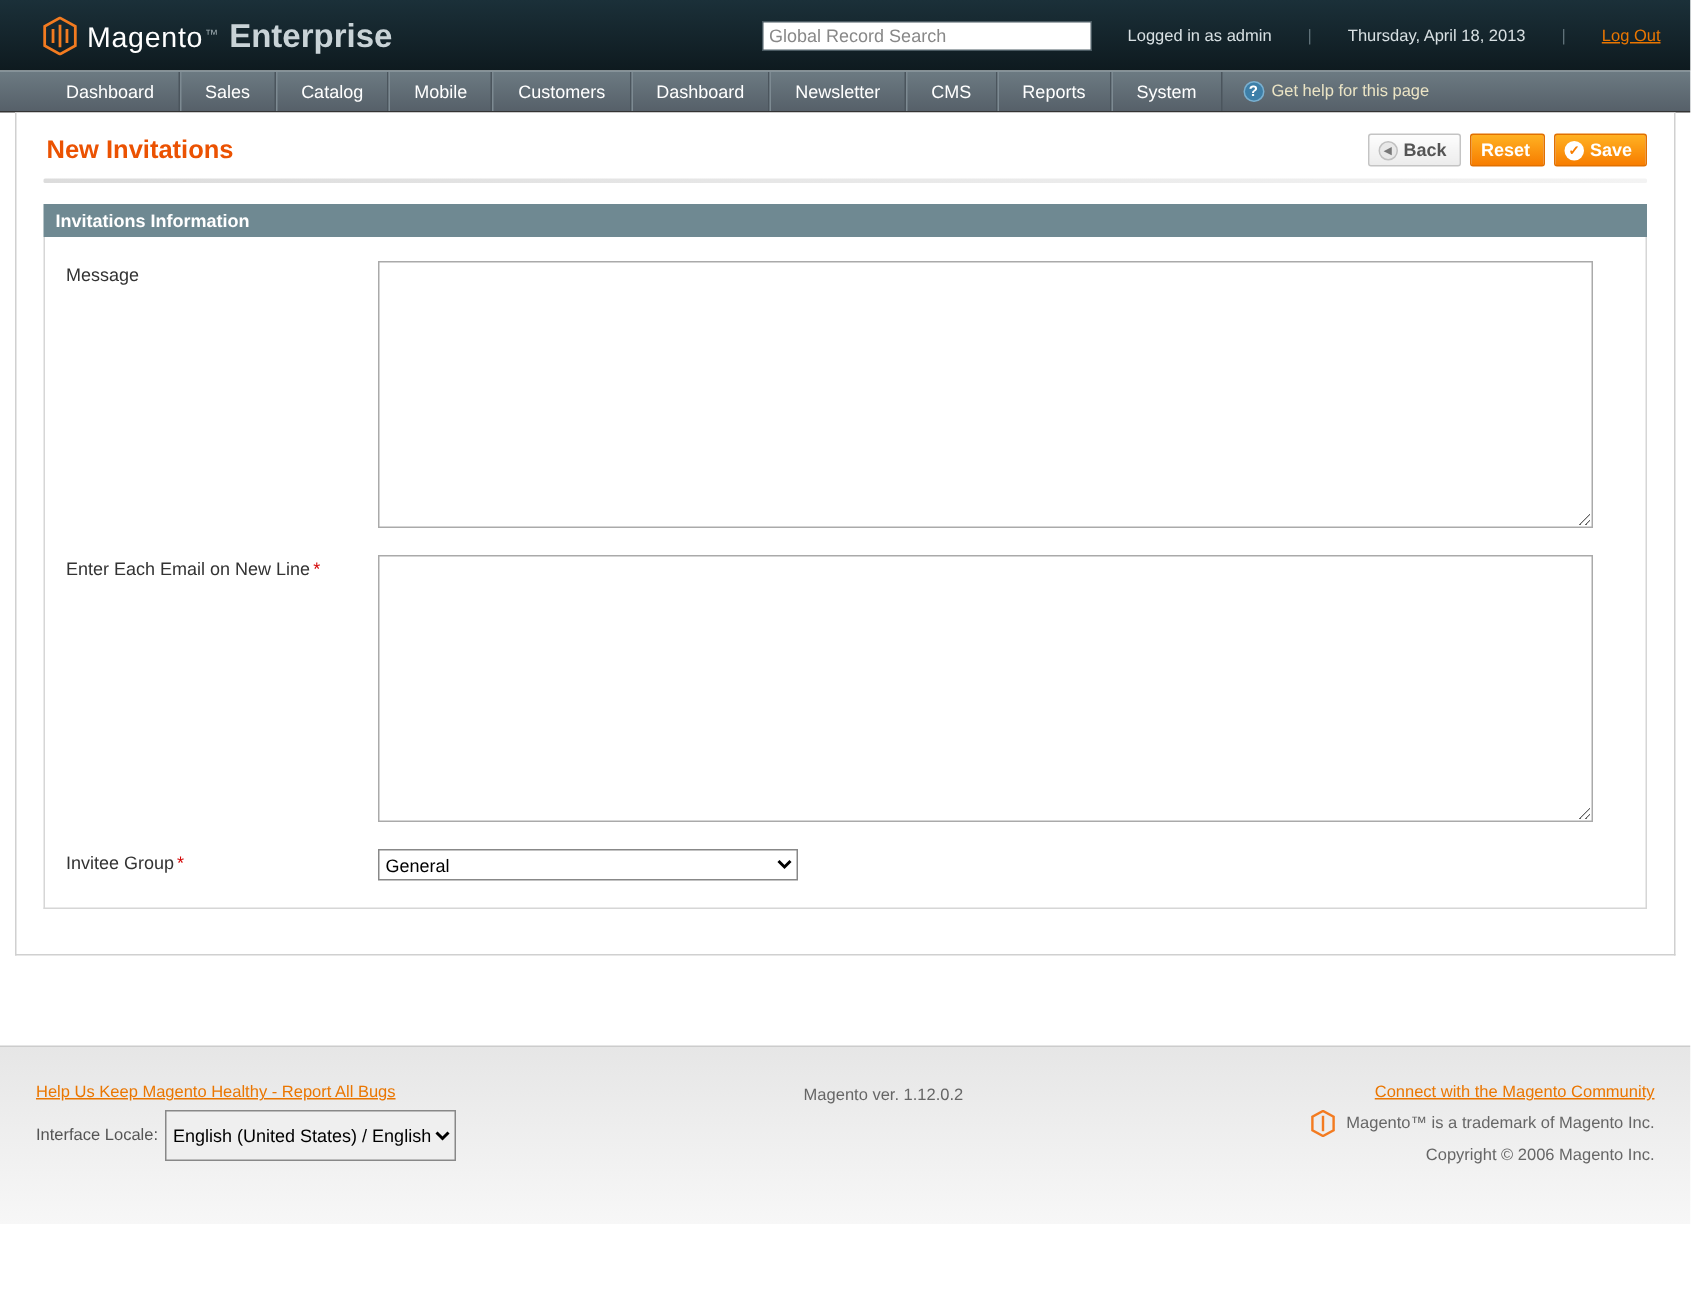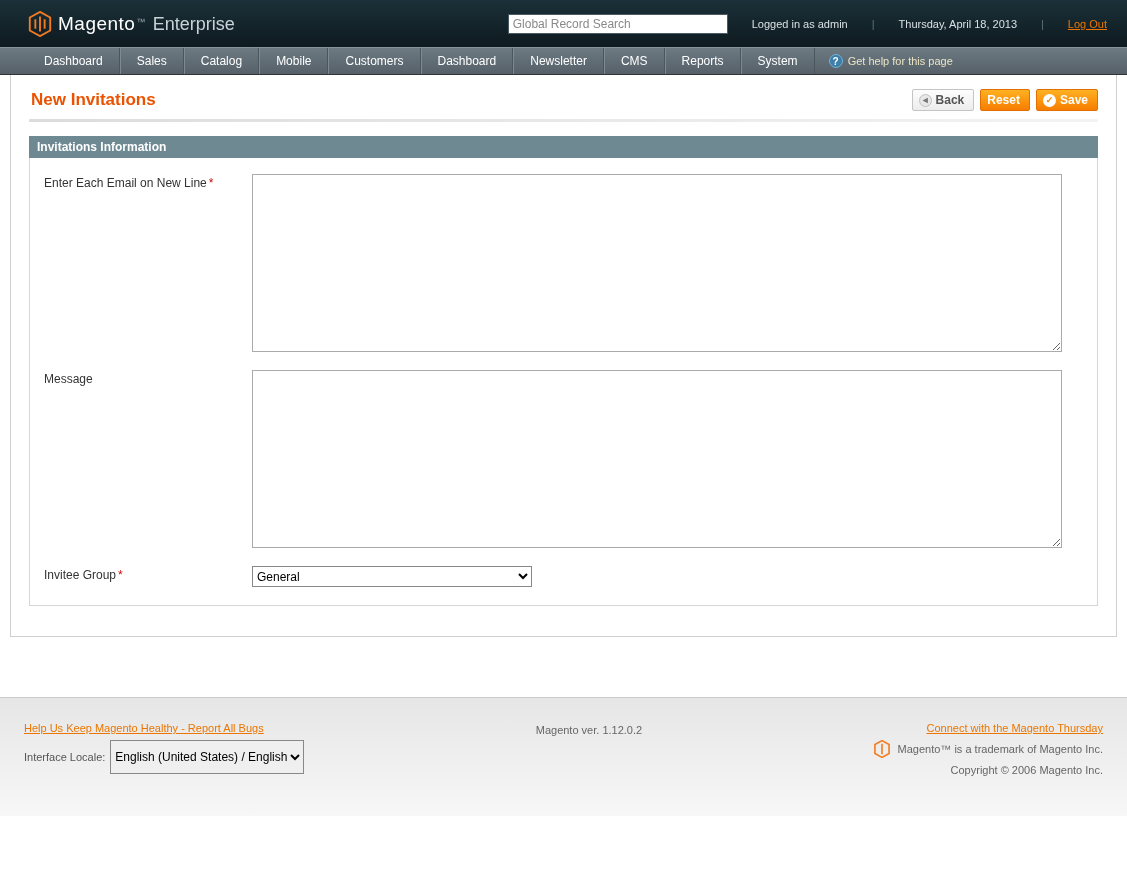--- a/index.html
+++ b/index.html
@@ -5,21 +5,21 @@
 * { box-sizing: border-box; margin: 0; padding: 0; }
 body { font-family: Arial, Helvetica, sans-serif; font-size: 12px; background: #fff; color: #333; }
 a { color: #ea7601; text-decoration: underline; cursor: pointer; }
 
 
 .header { background: linear-gradient(#1b3039, #0e1a1f); color: #fff; height: 47px; display: flex; align-items: center; padding: 0 20px 0 28px; }
 .logo { display: flex; align-items: center; gap: 6px; }
 .logo-icon { width: 24px; height: 26px; }
 .logo-text { font-size: 19px; color: #fff; font-weight: normal; letter-spacing: 0.5px; }
 .logo-sup { font-size: 9px; color: #9aa7ad; vertical-align: super; margin-left:1px;}
-.logo-sub { font-size: 18px; color: #c9d3d7; font-weight: normal; margin-left: 4px; }
+.logo-sub { font-size: 22px; color: #c9d3d7; font-weight: bold; margin-left: 4px; }
 .header-right { margin-left: auto; display: flex; align-items: center; gap: 24px; font-size: 11px; color: #d8e0e3; }
 .search-box { width: 220px; height: 20px; font-size: 12px; padding: 1px 4px; background:#fff; color:#888; border:1px solid #4a5a62;}
 .sep { color: #5f7179; }
 
 
 .nav { background: linear-gradient(#6c7a82, #566069); height: 28px; display: flex; align-items: stretch; padding-left: 28px; border-top:1px solid #86939a; border-bottom:1px solid #333;}
 .nav-item { color: #fff; font-size: 12px; padding: 0 16px; display:flex; align-items:center; text-decoration: none; border-right: 1px solid #4b555d; border-left:1px solid #7d8a92; cursor:pointer;}
 .nav-item:first-child { border-left:none;}
 .help-link { margin-left: 14px; display:flex; align-items:center; color:#ebe4c5; font-size:11px; text-decoration:none; gap:5px; cursor:pointer;}
 .help-icon { width:14px; height:14px; border-radius:50%; background:#3d7fa8; color:#fff; font-size:10px; font-weight:bold; display:flex; align-items:center; justify-content:center; border:1px solid #7ab0d0;}
@@ -117,28 +117,28 @@
       </button>
     </div>
   </div>
   <div class="hr-grad"></div>
 
   <div class="section">
     <div class="section-head">Invitations Information</div>
     <div class="section-body">
 
       <div class="form-row">
-        <div class="form-label">
-          <span>Enter Each Email on New Line</span><span class="req">*</span>
-        </div>
+        <div class="form-label">Message</div>
         <textarea class="form-input" style=""></textarea>
       </div>
 
       <div class="form-row">
-        <div class="form-label">Message</div>
+        <div class="form-label">
+          <span>Enter Each Email on New Line</span><span class="req">*</span>
+        </div>
         <textarea class="form-input" style=""></textarea>
       </div>
 
       <div class="form-row" style="margin-bottom:0">
         <div class="form-label">
           <span>Invitee Group</span><span class="req">*</span>
         </div>
         <select class="form-select">
           <option>General</option>
         </select>
@@ -154,21 +154,21 @@
       <a>Help Us Keep Magento Healthy - Report All Bugs</a>
       <div class="locale-row">
         <span>Interface Locale:</span>
         <select class="locale-select">
           <option>English (United States) / English</option>
         </select>
       </div>
     </div>
     <div class="footer-center">Magento ver. 1.12.0.2</div>
     <div class="footer-right">
-      <a>Connect with the Magento Thursday</a>
+      <a>Connect with the Magento Community</a>
       <div class="tm-row">
         <svg class="mini-logo" viewBox="0 0 24 28">
           <path d="M12 1 L23 7 V21 L12 27 L1 21 V7 Z" fill="none" stroke="#f37b20" stroke-width="2.5"></path>
           <path d="M12 6 V22" stroke="#f37b20" stroke-width="2.5"></path>
         </svg>
         <span>Magento™ is a trademark of Magento Inc.</span>
       </div>
       <div class="copy">Copyright © 2006 Magento Inc.</div>
     </div>
   </div>

